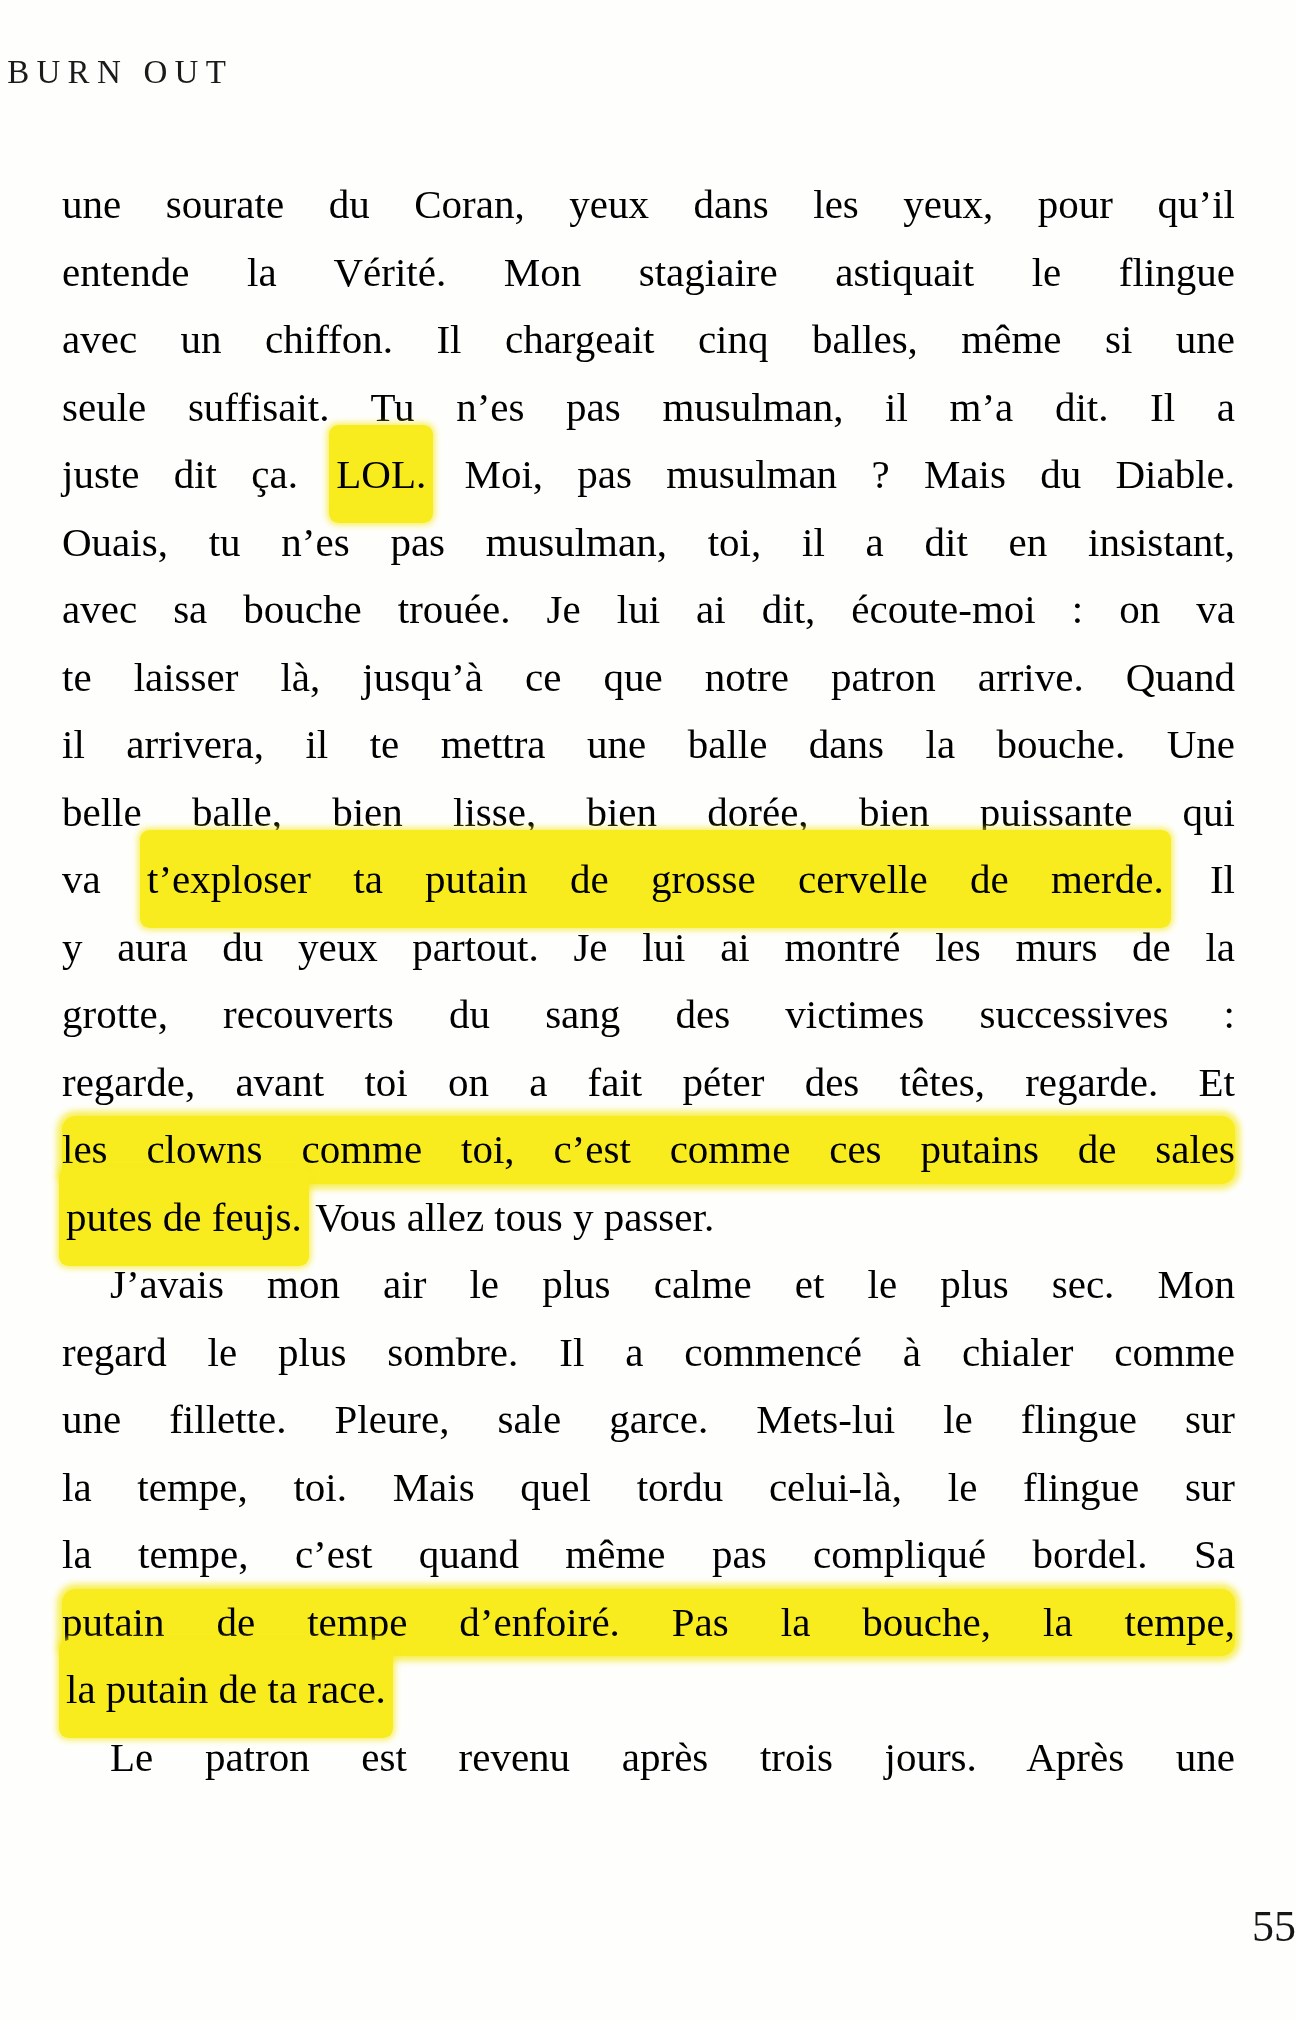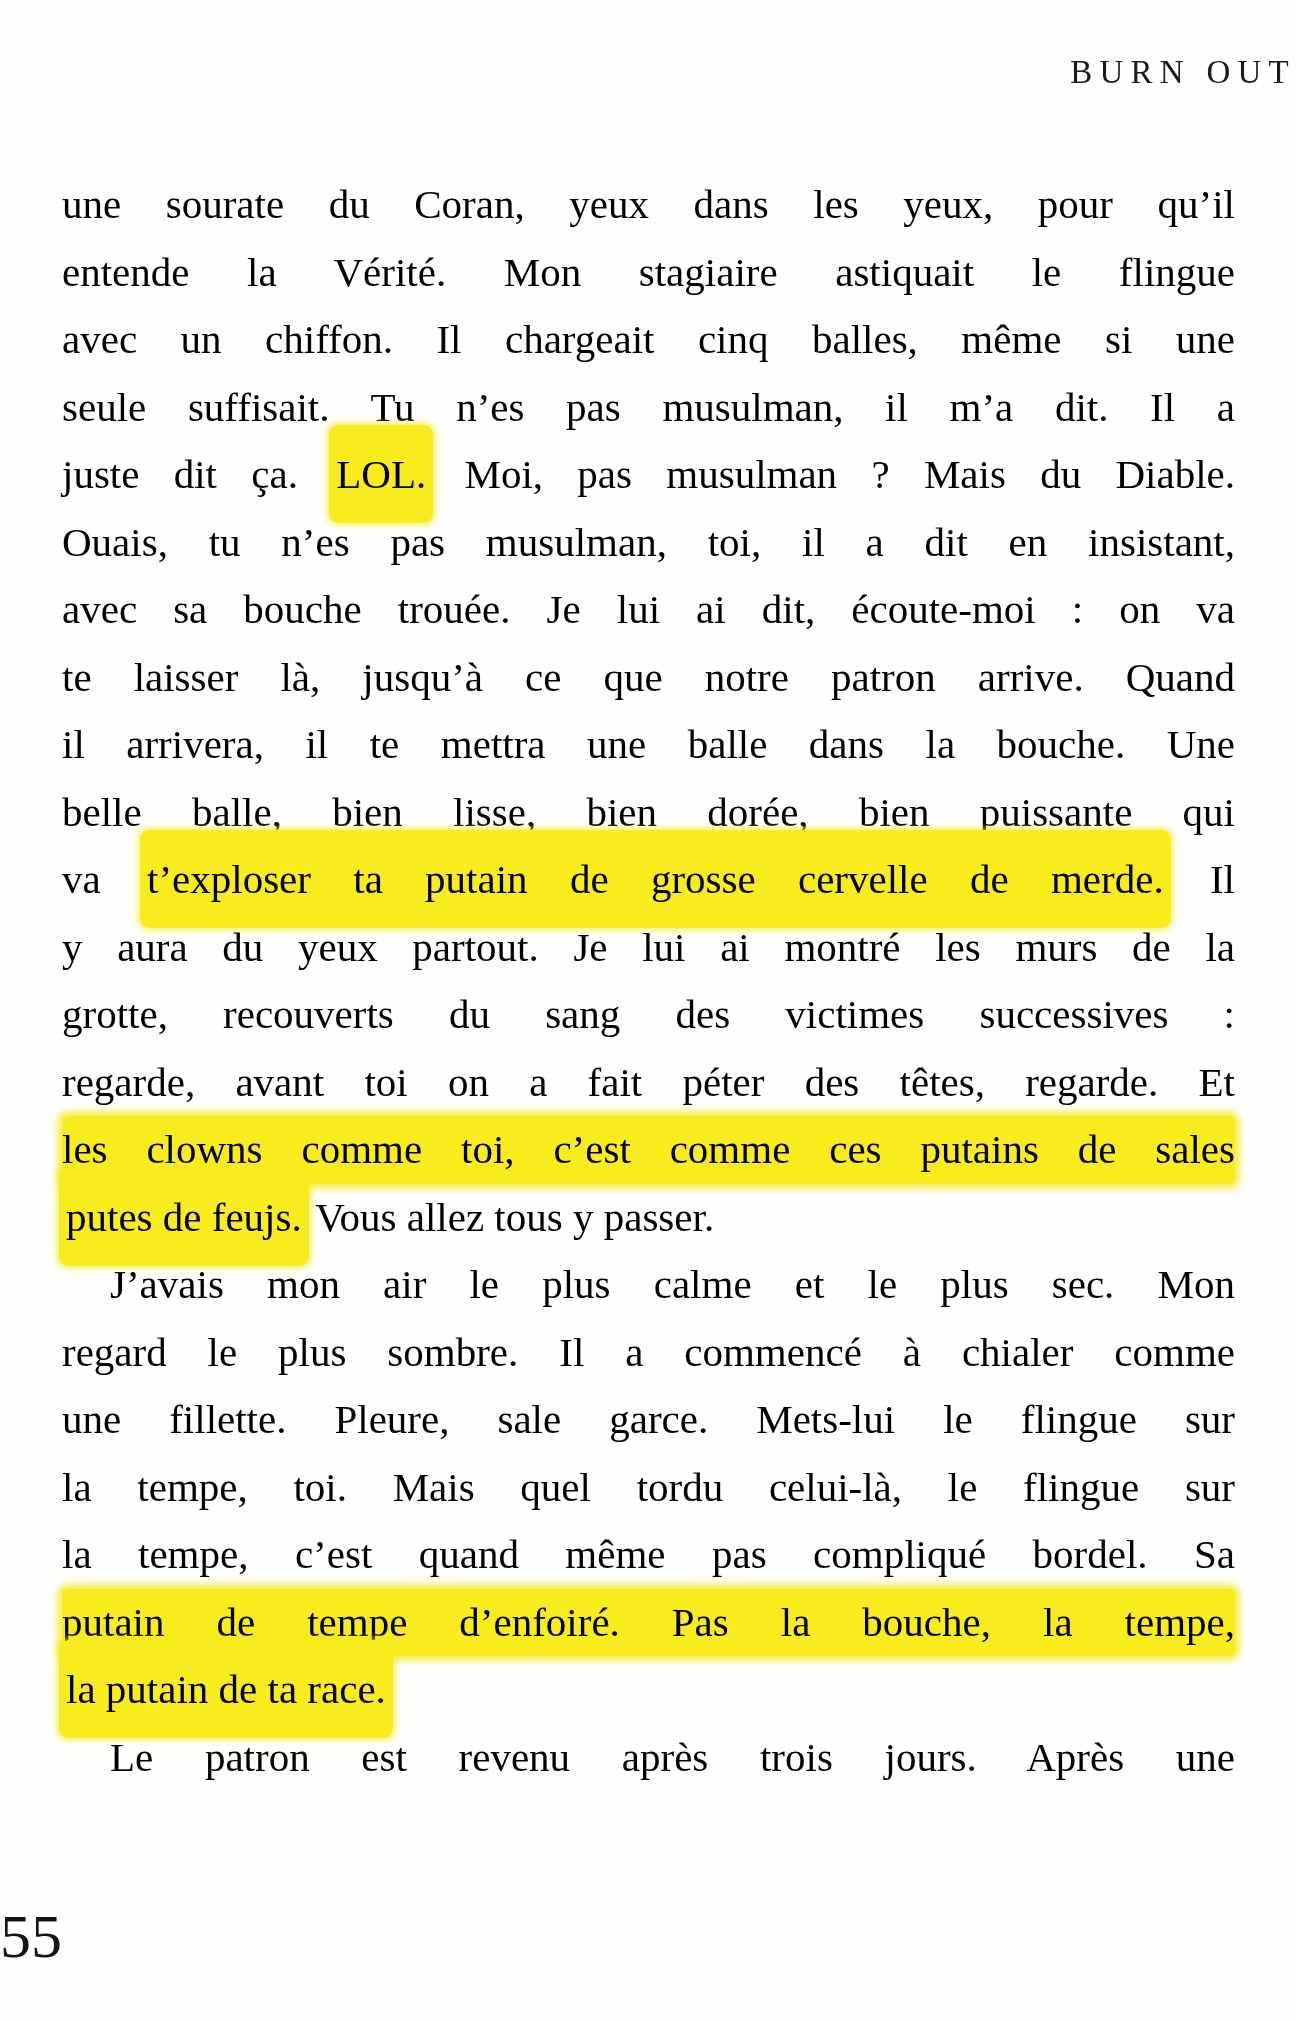--- a/index.html
+++ b/index.html
@@ -12,21 +12,21 @@
     background:#ffffff;
     font-family:"Liberation Serif","DejaVu Serif",serif;
   }
   .page{
     position:relative;width:1296px;height:2021px;
     background:#fefefd;overflow:hidden;
     color:#101010;
   }
   .running-head{
     position:absolute;top:56px;left:0;width:100%;
-    text-align:right;
+    text-align:left;
     font-size:33px;line-height:1;
     letter-spacing:0.22em;
     color:#1b1b1b;
     text-indent:0.22em;
   }
   .page-text{
     position:absolute;top:171px;left:62px;width:1173px;
   }
   .line{
     font-size:41px;
@@ -40,34 +40,34 @@
   .line.para-end{
     text-align:left;
     text-align-last:left;
   }
   .line.indent{
     text-indent:48px;
   }
   .line.hl-full{
     background:var(--hl);
     box-shadow:0 0 6px 5px var(--hl-soft);
-    border-radius:6px;
+    border-radius:14px;
   }
   mark.hl-inline{
     background:var(--hl);
     color:inherit;
     padding:26px 7px;
     margin:0 -3px;
     border-radius:9px;
     box-shadow:0 0 6px 2px var(--hl-soft);
   }
   .page-number{
     position:absolute;top:1905px;left:0;width:100%;
-    text-align:left;
-    font-size:62px;line-height:1;
+    text-align:right;
+    font-size:44px;line-height:1;
     color:#151515;
   }
 </style>
 </head>
 <body>
 
 <div class="page">
   <div class="running-head">BURN OUT</div>
 
   <div class="page-text">

